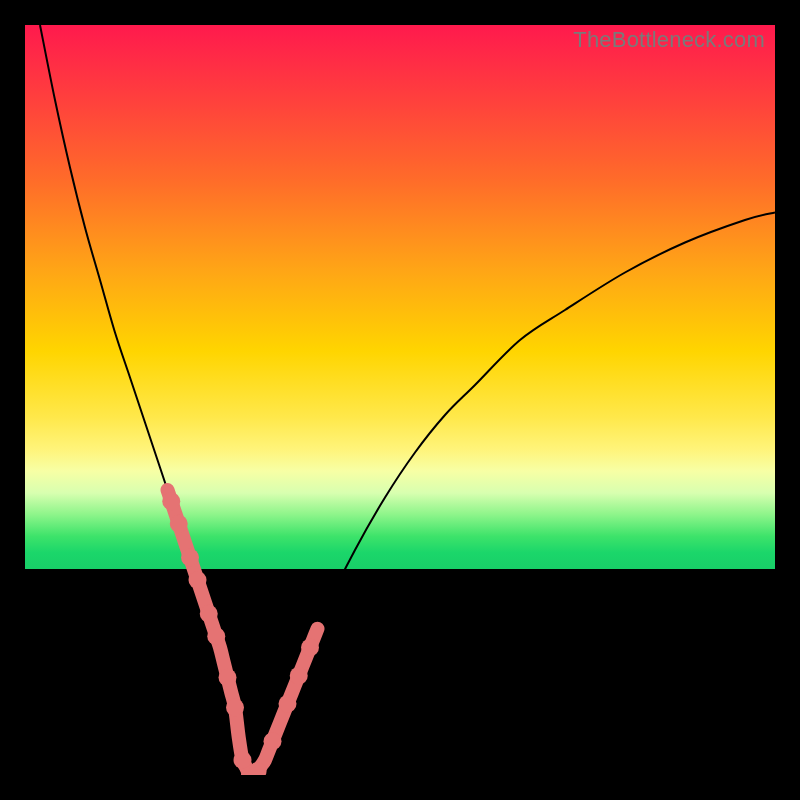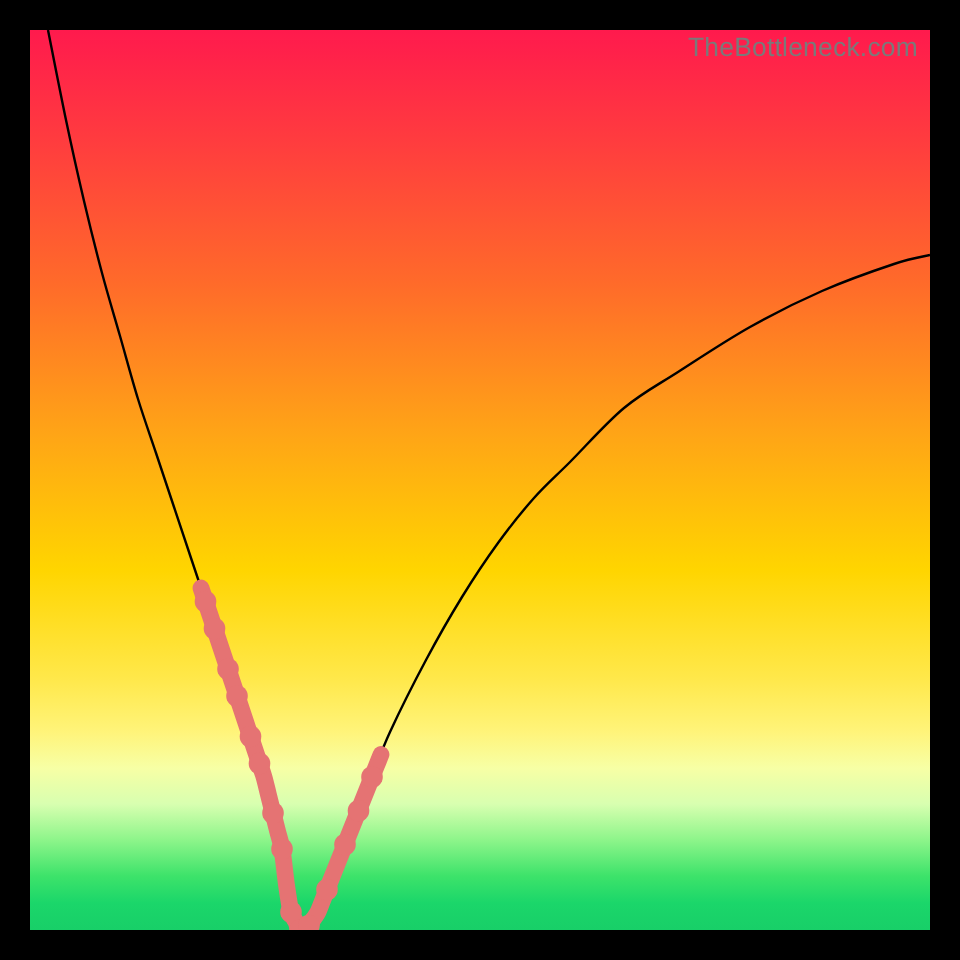--- a/index.html
+++ b/index.html
@@ -14,21 +14,21 @@
     width: 800px;
     height: 800px;
     background: #000;
     position: relative;
   }
   .plot {
     position: absolute;
     left: 25px;
     top: 25px;
     width: 750px;
-    height: 750px;
+    height: 544px;
     background: linear-gradient(
       to bottom,
       #ff1a4d 0%,
       #ff3b3f 12%,
       #ff6a2a 28%,
       #ffa516 45%,
       #ffd500 60%,
       #ffe84a 72%,
       #fff47a 78%,
       #f7ffa5 82%,

